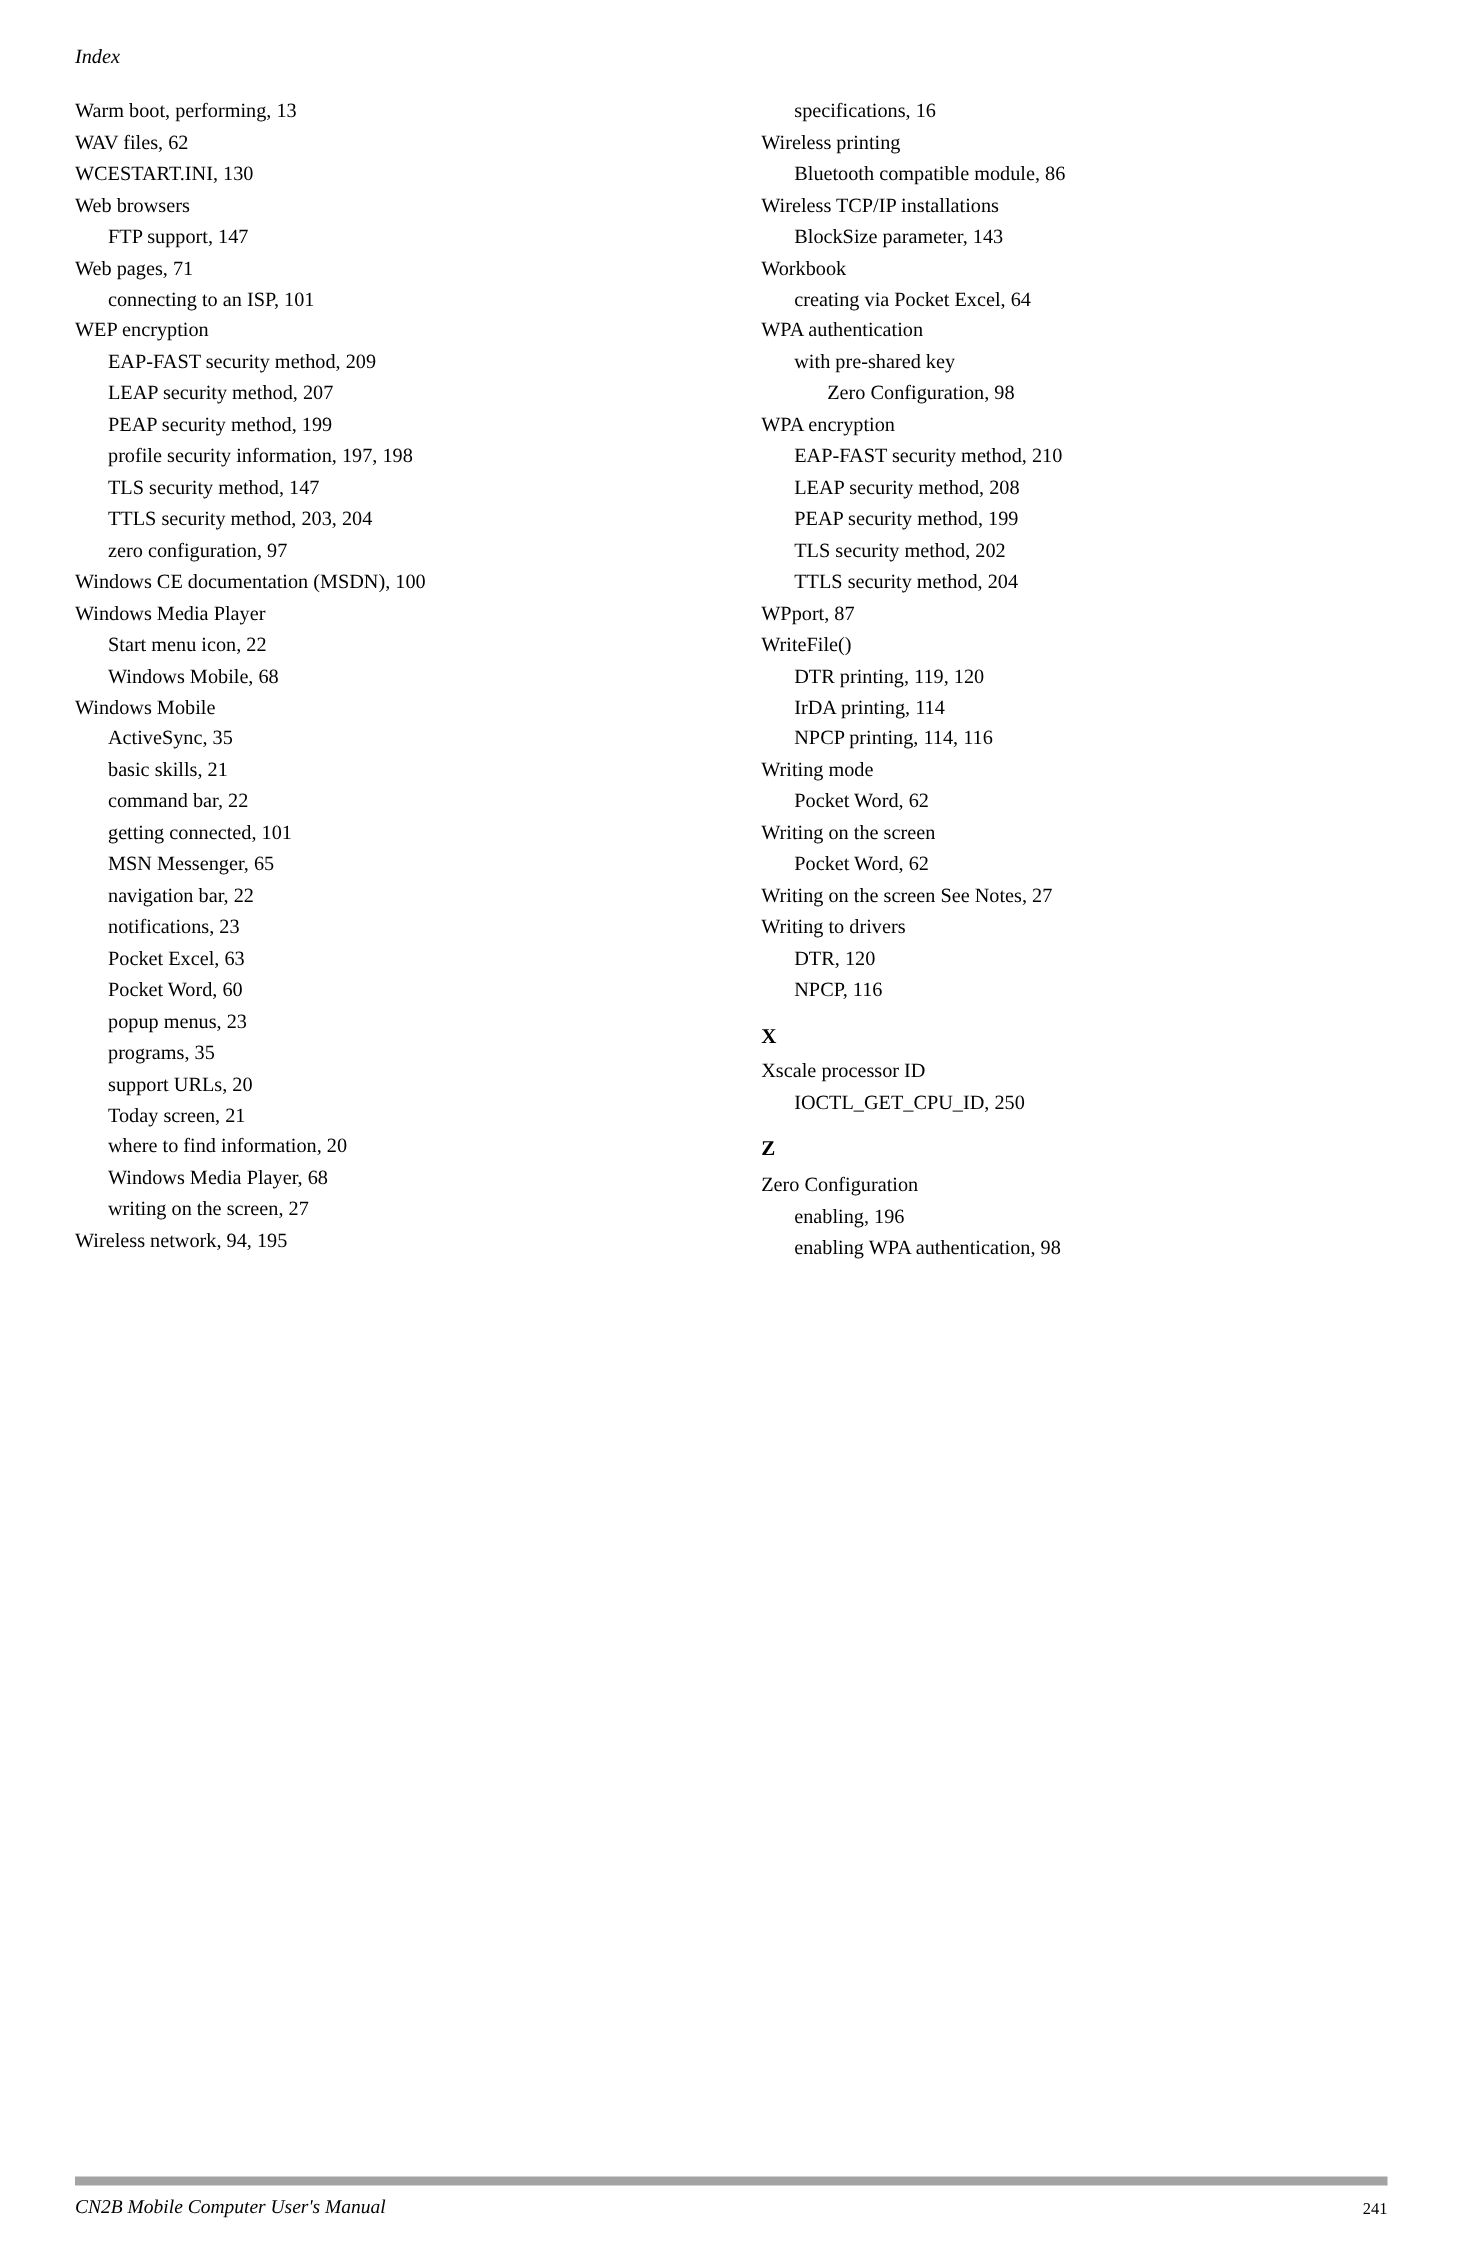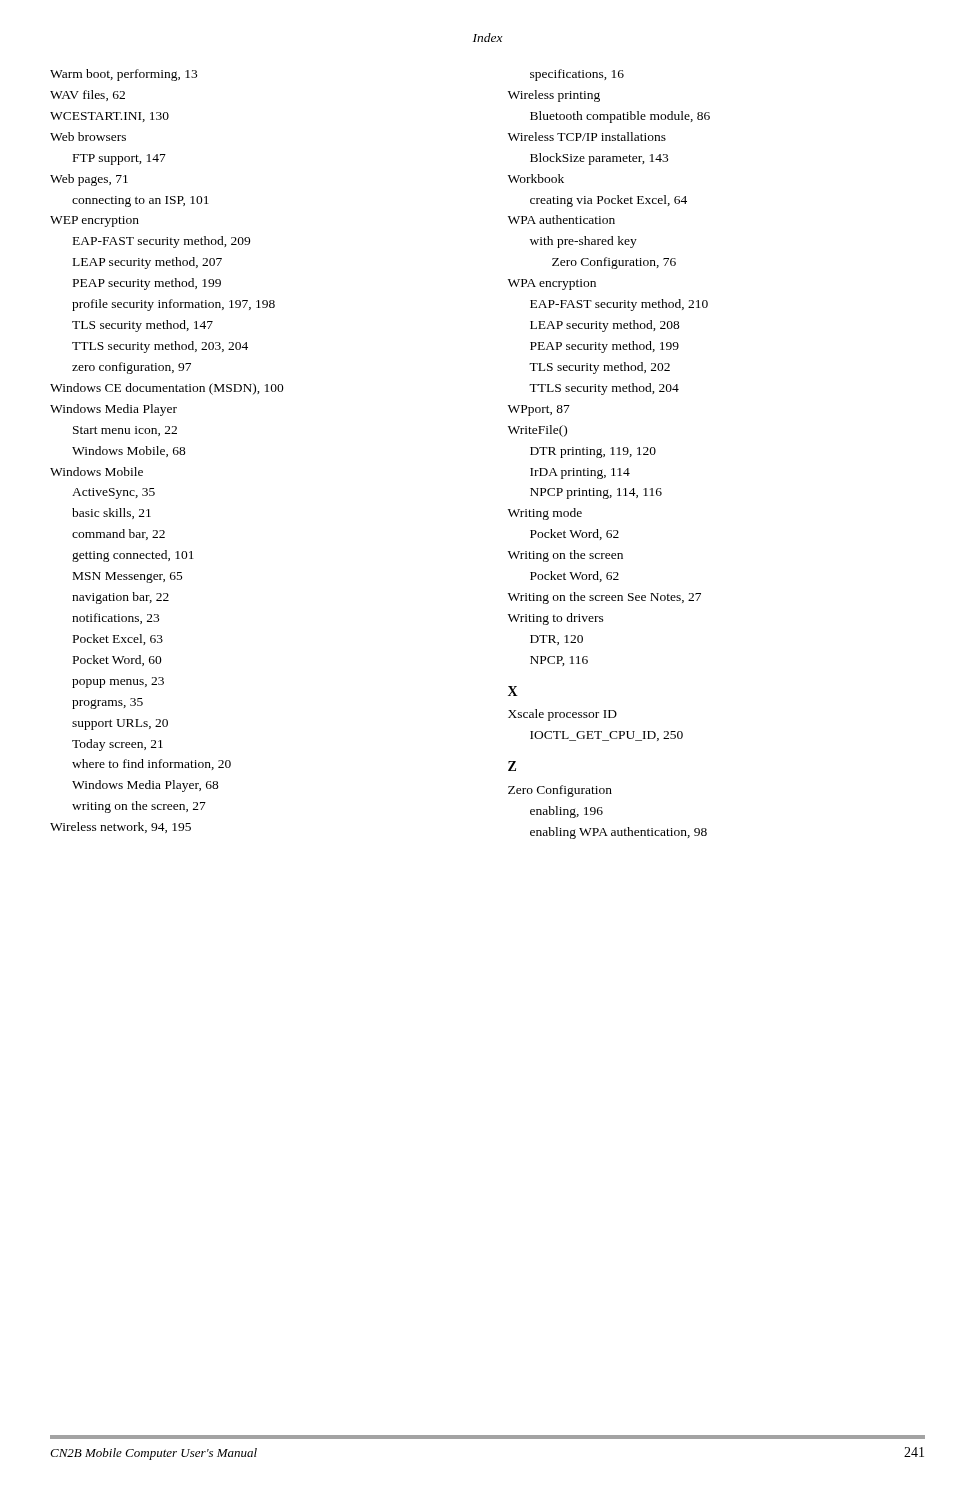--- a/index.html
+++ b/index.html
@@ -19,21 +19,21 @@
     }
 
     .page-container {
       width: 975px;
       min-height: 1503px;
       padding: 30px 50px 60px 50px;
       position: relative;
     }
 
     .page-header {
-      text-align: center;
+      text-align: left;
       font-style: italic;
       font-size: 13.5px;
       margin-bottom: 18px;
       padding-bottom: 0px;
     }
 
     .columns-wrapper {
       display: flex;
       gap: 40px;
       align-items: flex-start;
@@ -64,40 +64,40 @@
     .section-letter {
       font-weight: bold;
       font-size: 14px;
       margin-top: 10px;
       margin-bottom: 2px;
       display: block;
     }
 
     .page-footer {
       position: absolute;
-      bottom: 42px;
+      bottom: 24px;
       left: 50px;
       right: 50px;
       display: flex;
       justify-content: space-between;
       align-items: flex-end;
-      border-top: 4px solid #a3a3a3;
+      border-top: 6px solid #a3a3a3;
       padding-top: 6px;
       font-size: 13px;
       font-style: italic;
     }
 
     .footer-left {
       font-style: italic;
       font-size: 13px;
     }
 
     .footer-right {
       font-style: normal;
-      font-size: 14px;
+      font-size: 11px;
     }
   </style>
 </head>
 <body>
 
 <div class="page-container">
 
   <div class="page-header">
     <span>Index</span>
   </div>
@@ -147,21 +147,21 @@
     <div class="column" id="right-col">
     <span class="sub-entry">specifications, 16</span>
         <span class="main-entry">Wireless printing</span>
         <span class="sub-entry">Bluetooth compatible module, 86</span>
         <span class="main-entry">Wireless TCP/IP installations</span>
         <span class="sub-entry">BlockSize parameter, 143</span>
         <span class="main-entry">Workbook</span>
         <span class="sub-entry">creating via Pocket Excel, 64</span>
         <span class="main-entry">WPA authentication</span>
         <span class="sub-entry">with pre-shared key</span>
-        <span class="sub-sub-entry">Zero Configuration, 76</span>
+        <span class="sub-sub-entry">Zero Configuration, 98</span>
         <span class="main-entry">WPA encryption</span>
         <span class="sub-entry">EAP-FAST security method, 210</span>
         <span class="sub-entry">LEAP security method, 208</span>
         <span class="sub-entry">PEAP security method, 199</span>
         <span class="sub-entry">TLS security method, 202</span>
         <span class="sub-entry">TTLS security method, 204</span>
         <span class="main-entry">WPport, 87</span>
         <span class="main-entry">WriteFile()</span>
         <span class="sub-entry">DTR printing, 119, 120</span>
         <span class="sub-entry">IrDA printing, 114</span>

